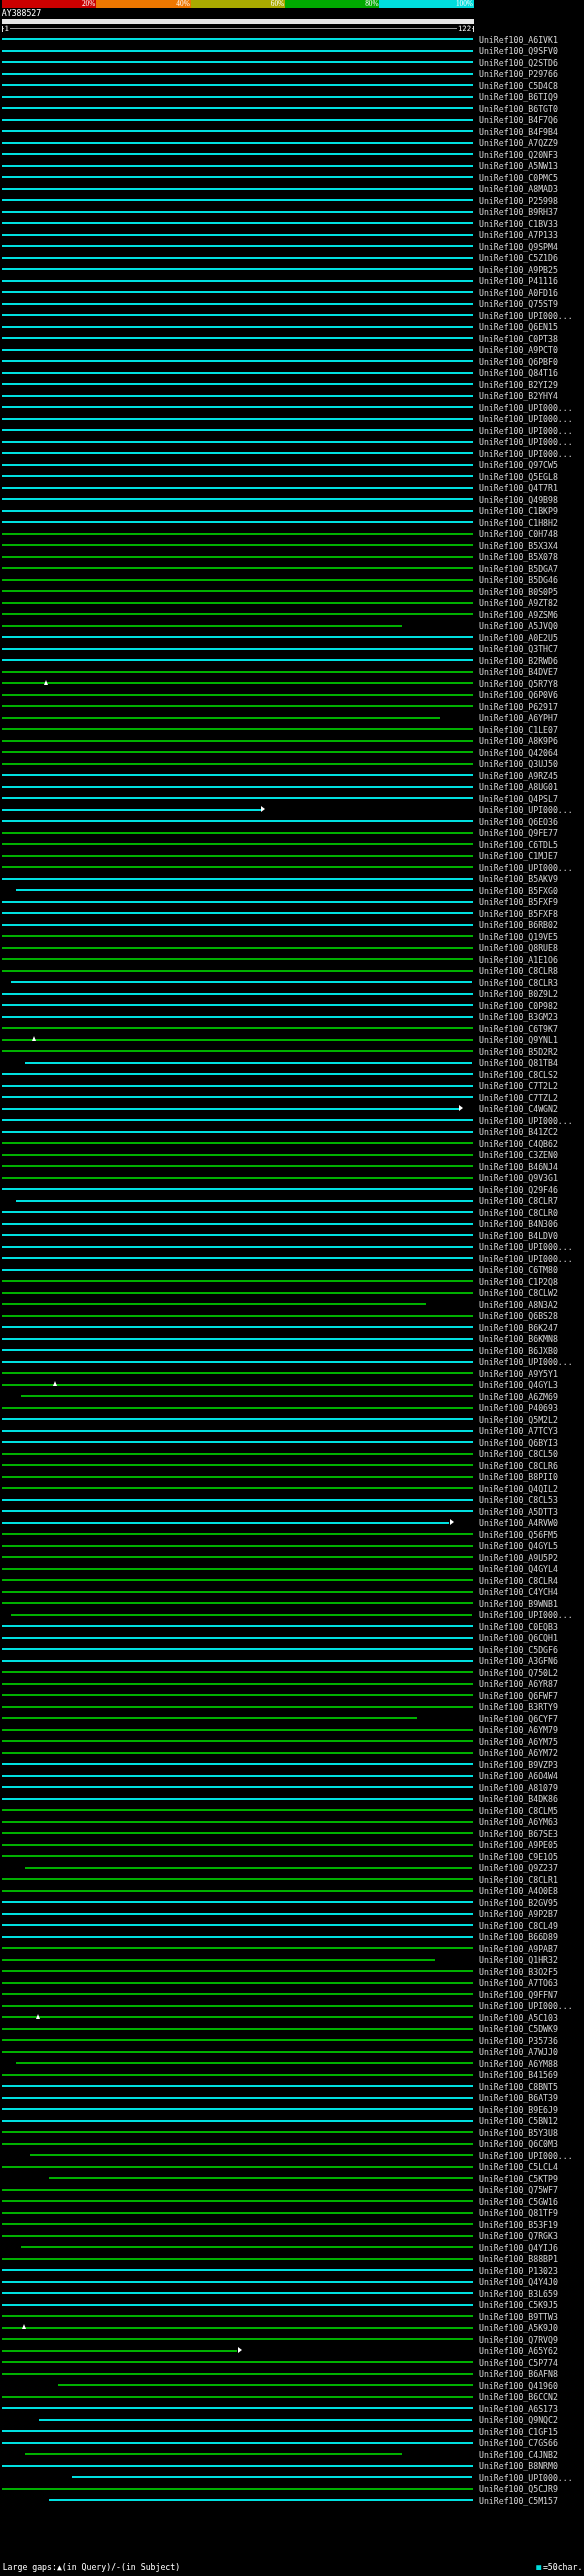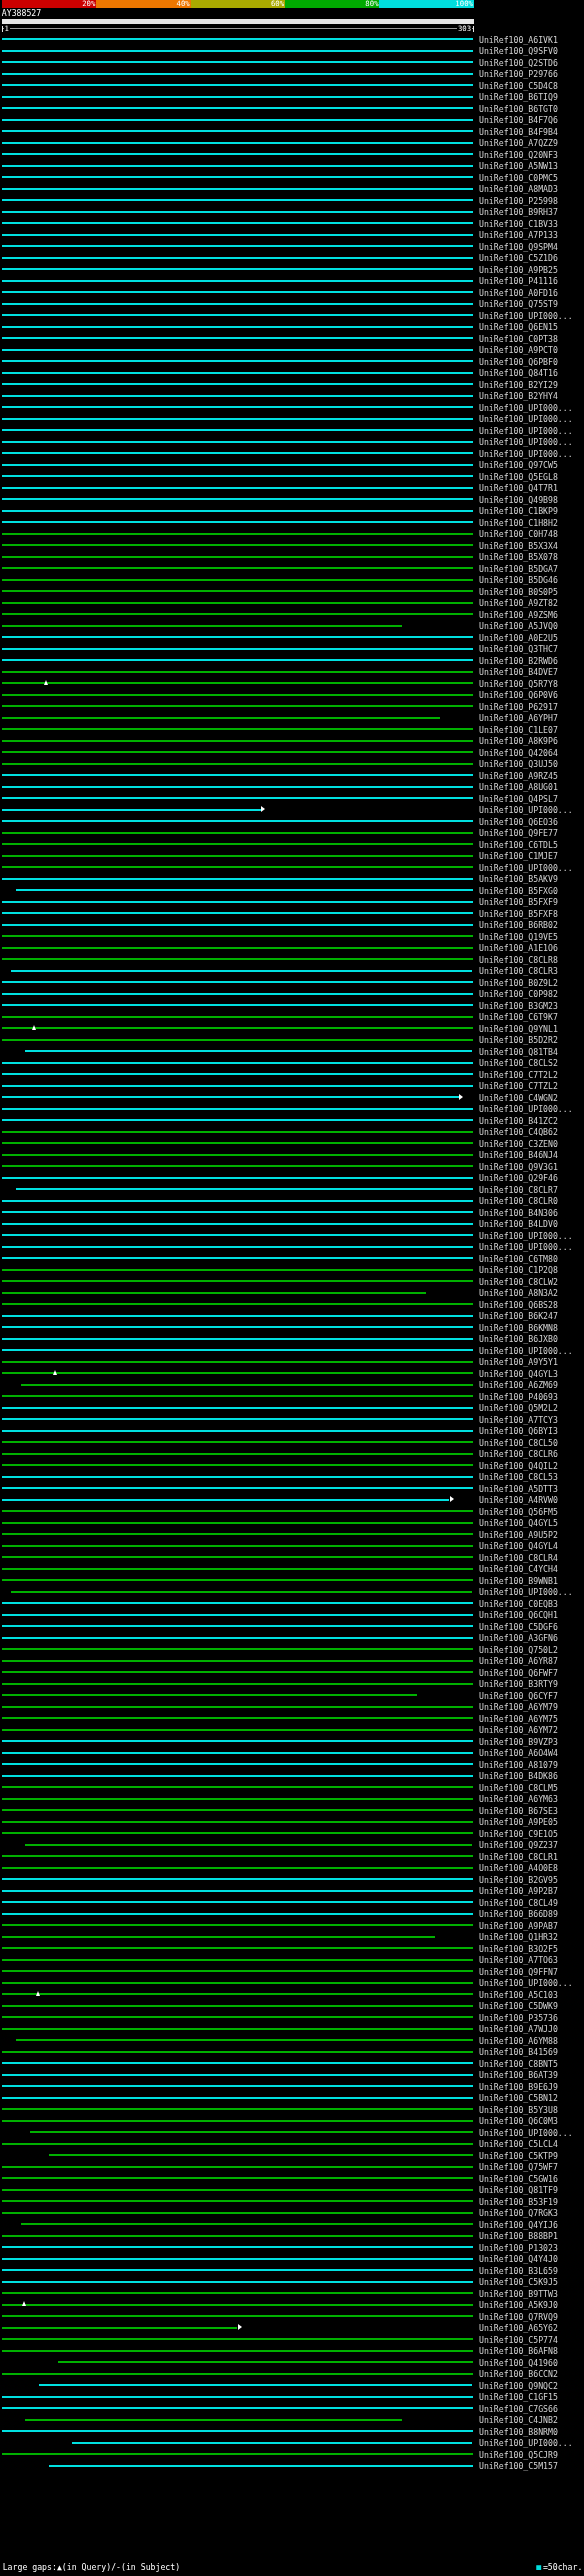--- a/index.html
+++ b/index.html
@@ -3,21 +3,21 @@
 <meta charset="utf-8">
 <style>
   html,body{margin:0;padding:0;background:#000;}
   .canvas{
     position:relative;width:585px;height:2576px;background:#000;
     font-family:"DejaVu Sans Mono","Liberation Mono",monospace;overflow:hidden;
   }
   .scalebar{display:flex;width:472px;height:8.2px;margin-left:1.8px;}
   .scale-seg{flex:1;height:8.2px;position:relative;}
   .scale-seg span{
-    position:absolute;right:0.9px;top:0;font-size:7.3px;line-height:8.2px;color:#fff;white-space:nowrap;
+    position:absolute;right:0.9px;top:0;font-size:7.3px;line-height:8.2px;color:#fff;white-space:nowrap;font-family:Liberation Serif, serif;
   }
   .query-name{height:11px;line-height:11px;font-size:8.2px;color:#fff;padding-left:1.8px;}
   .query-bar{width:472px;height:4.6px;background:#e6e6e6;margin-left:1.8px;}
   .ruler{position:relative;width:472px;height:10px;margin-left:1.8px;}
   .ruler-line{position:absolute;left:0;right:0;top:4.6px;height:0.9px;background:#9a9a9a;}
   .ruler-tick{position:absolute;top:1.8px;width:0.9px;height:6.4px;background:#e6e6e6;}
   .ruler-tick.left{left:0;}
   .ruler-tick.right{right:0;}
   .ruler-num{position:absolute;top:0.9px;font-size:7.3px;line-height:8.2px;color:#fff;background:#000;padding:0 0.9px;}
   .ruler-num.start{left:1.8px;}
@@ -68,21 +68,21 @@
 
   <div class="query-name">AY388527</div>
 
   <div class="query-bar"></div>
 
   <div class="ruler">
     <div class="ruler-line"></div>
     <div class="ruler-tick left"></div>
     <div class="ruler-tick right"></div>
     <div class="ruler-num start">1</div>
-    <div class="ruler-num end">303</div>
+    <div class="ruler-num end">122</div>
   </div>
 
   <div id="hit-list">
       <div class="hit-row">
         <div class="hit-line" style="left: 1.8px; width: 471px; background: rgb(0, 224, 224);"></div>
         <div class="hit-label">UniRef100_A6IVK1</div>
       </div>
       <div class="hit-row">
         <div class="hit-line" style="left: 1.8px; width: 471px; background: rgb(0, 224, 224);"></div>
         <div class="hit-label">UniRef100_Q9SFV0</div>
@@ -392,20 +392,24 @@
       <div class="hit-row">
         <div class="hit-line" style="left: 1.8px; width: 471px; background: rgb(0, 224, 224);"></div>
         <div class="hit-label">UniRef100_B6RB02</div>
       </div>
       <div class="hit-row">
         <div class="hit-line" style="left: 1.8px; width: 471px; background: rgb(0, 176, 0);"></div>
         <div class="hit-label">UniRef100_Q19VE5</div>
       </div>
       <div class="hit-row">
         <div class="hit-line" style="left: 1.8px; width: 471px; background: rgb(0, 176, 0);"></div>
+        <div class="hit-label">UniRef100_Q8RUE8</div>
+      </div>
+      <div class="hit-row">
+        <div class="hit-line" style="left: 1.8px; width: 471px; background: rgb(0, 176, 0);"></div>
         <div class="hit-label">UniRef100_A1E1O6</div>
       </div>
       <div class="hit-row">
         <div class="hit-line" style="left: 1.8px; width: 471px; background: rgb(0, 176, 0);"></div>
         <div class="hit-label">UniRef100_C8CLR8</div>
       </div>
       <div class="hit-row">
         <div class="hit-line" style="left: 11.2px; width: 461px; background: rgb(0, 224, 224);"></div>
         <div class="hit-label">UniRef100_C8CLR3</div>
       </div>
@@ -575,20 +579,24 @@
       <div class="hit-row">
         <div class="hit-line" style="left: 1.8px; width: 471px; background: rgb(0, 176, 0);"></div>
         <div class="hit-label">UniRef100_C8CL50</div>
       </div>
       <div class="hit-row">
         <div class="hit-line" style="left: 1.8px; width: 471px; background: rgb(0, 176, 0);"></div>
         <div class="hit-label">UniRef100_C8CLR6</div>
       </div>
       <div class="hit-row">
         <div class="hit-line" style="left: 1.8px; width: 471px; background: rgb(0, 176, 0);"></div>
+        <div class="hit-label">UniRef100_B8PII0</div>
+      </div>
+      <div class="hit-row">
+        <div class="hit-line" style="left: 1.8px; width: 471px; background: rgb(0, 176, 0);"></div>
         <div class="hit-label">UniRef100_Q4QIL2</div>
       </div>
       <div class="hit-row">
         <div class="hit-line" style="left: 1.8px; width: 471px; background: rgb(0, 224, 224);"></div>
         <div class="hit-label">UniRef100_C8CL53</div>
       </div>
       <div class="hit-row">
         <div class="hit-line" style="left: 1.8px; width: 471px; background: rgb(0, 224, 224);"></div>
         <div class="hit-label">UniRef100_A5DTT3</div>
       </div>
@@ -896,20 +904,24 @@
         <div class="hit-line" style="left: 1.8px; width: 471px; background: rgb(0, 176, 0);"></div>
         <div class="hit-label">UniRef100_B6AFN8</div>
       </div>
       <div class="hit-row">
         <div class="hit-line" style="left: 58px; width: 415px; background: rgb(0, 176, 0);"></div>
         <div class="hit-label">UniRef100_Q41960</div>
       </div>
       <div class="hit-row">
         <div class="hit-line" style="left: 1.8px; width: 471px; background: rgb(0, 176, 0);"></div>
         <div class="hit-label">UniRef100_B6CCN2</div>
+      </div>
+      <div class="hit-row">
+        <div class="hit-line" style="left: 1.8px; width: 471px; background: rgb(0, 224, 224);"></div>
+        <div class="hit-label">UniRef100_A6S173</div>
       </div>
       <div class="hit-row">
         <div class="hit-line" style="left: 39px; width: 433px; background: rgb(0, 224, 224);"></div>
         <div class="hit-label">UniRef100_Q9NQC2</div>
       </div>
       <div class="hit-row">
         <div class="hit-line" style="left: 1.8px; width: 471px; background: rgb(0, 224, 224);"></div>
         <div class="hit-label">UniRef100_C1GF15</div>
       </div>
       <div class="hit-row">

